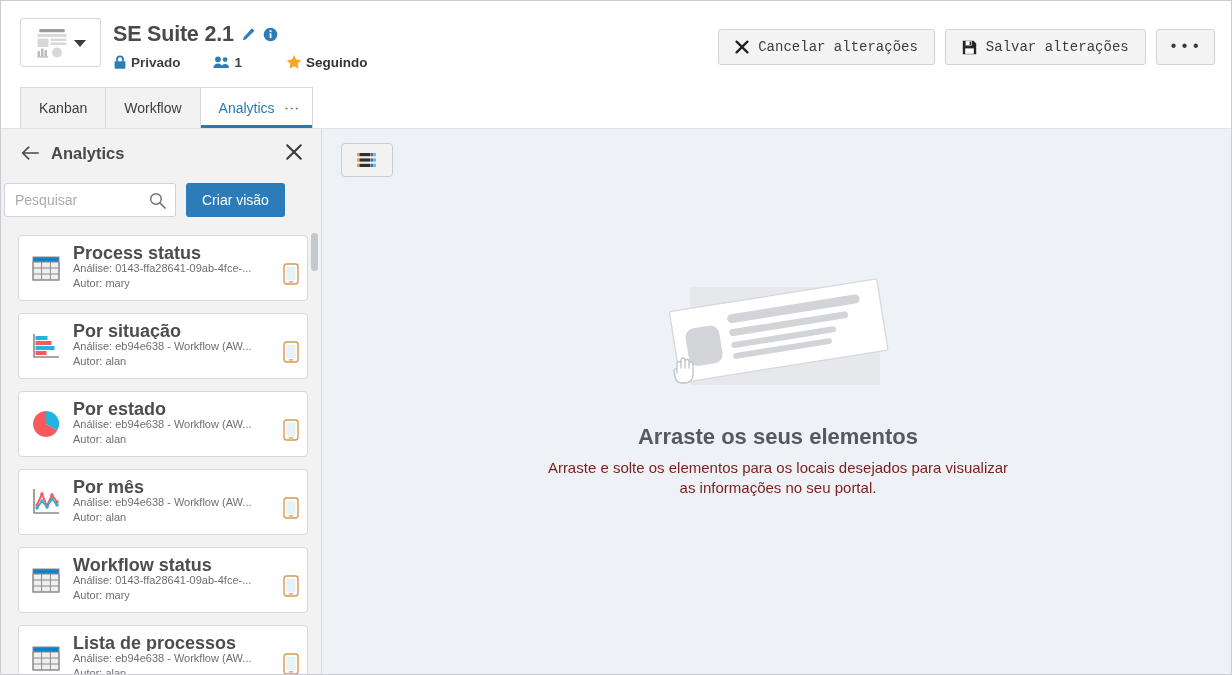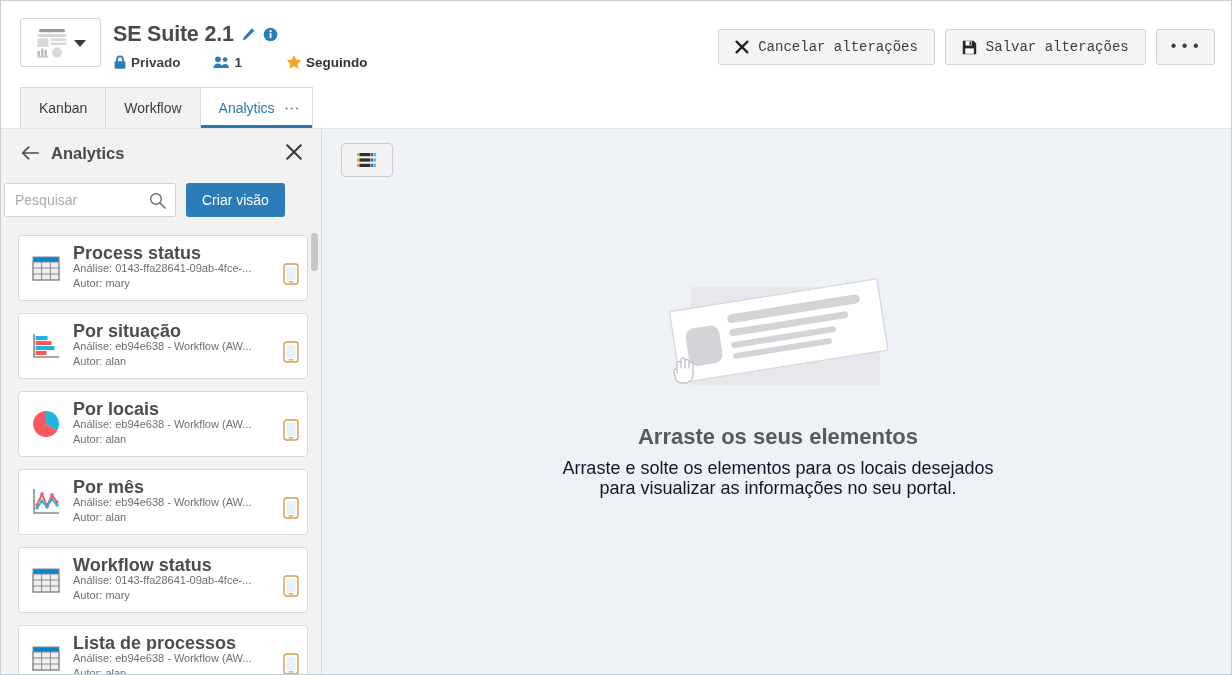--- a/index.html
+++ b/index.html
@@ -244,21 +244,21 @@
     left: 0; top: 132px;
     width: 910px;
     text-align: center;
   }
   .empty-illustration { display: block; margin: 0 auto; }
   .empty-title {
     font-size: 22px; font-weight: bold; color: #56595e;
     margin-top: 18px;
   }
   .empty-sub {
-    font-size: 18px; color: #0f172a;
+    font-size: 15px; color: #7f1d1d;
     margin-top: 8px;
     line-height: 20px;
     width: 470px;
     margin-left: auto; margin-right: auto;
   }
 </style>
 </head>
 <body>
 
 <div id="app">
@@ -425,21 +425,21 @@
               <rect x="5.6" y="18.3" width="4.8" height="1.2" rx="0.6" fill="#d79a52"></rect>
             </svg>
           </div>
 
           <div class="card">
             <svg class="card-icon" viewBox="0 0 32 32">
               <path d="M16 16 L16 3 A13 13 0 0 1 27.3 22.5 Z" fill="#21b4e0"></path>
               <path d="M16 16 L27.3 22.5 A13 13 0 1 1 16 3 Z" fill="#f8595c"></path>
             </svg>
             <div class="card-text">
-              <div class="card-title">Por locais</div>
+              <div class="card-title">Por estado</div>
               <div class="card-sub">Análise: eb94e638 - Workflow (AW...</div>
               <div class="card-sub">Autor: alan</div>
             </div>
             <svg class="card-device" viewBox="0 0 16 22">
               <rect x="1" y="1" width="14" height="20" rx="2.4" fill="#fff" stroke="#d79a52" stroke-width="1.4"></rect>
               <rect x="3.4" y="3.6" width="9.2" height="13.4" fill="#e6f2f8"></rect>
               <rect x="5.6" y="18.3" width="4.8" height="1.2" rx="0.6" fill="#d79a52"></rect>
             </svg>
           </div>
 

